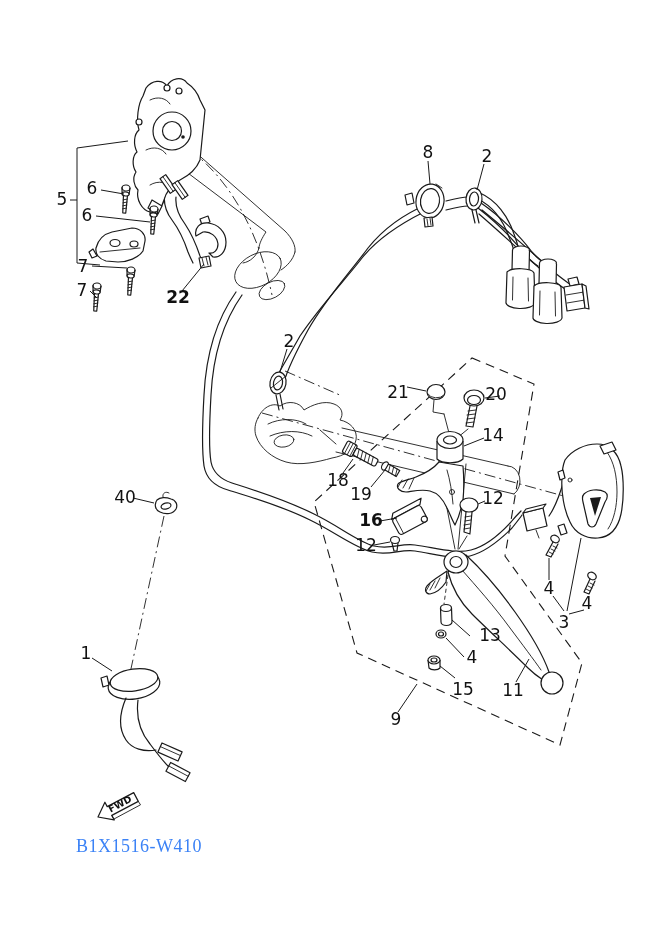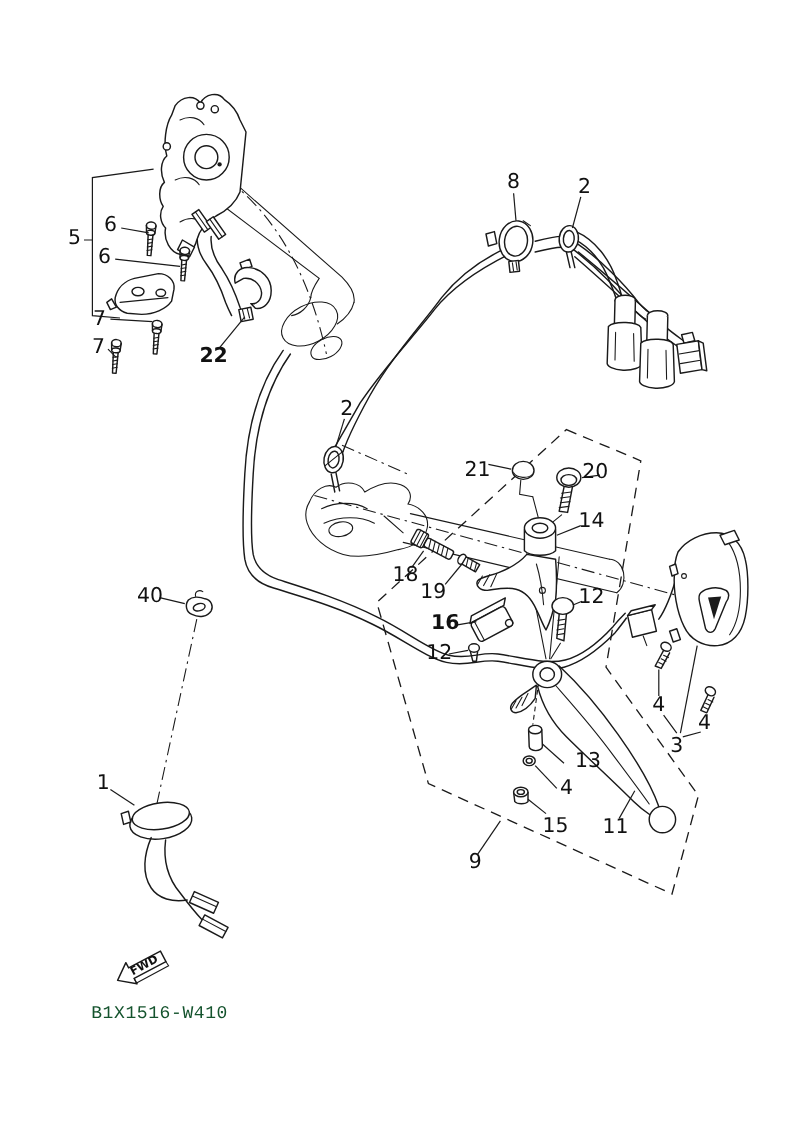--- a/index.html
+++ b/index.html
@@ -1,21 +1,21 @@
 <!DOCTYPE html>
 <html><head>
 <meta charset="utf-8">
 <style>
   html,body{margin:0;padding:0;background:#e8e8e8;font-family:"DejaVu Sans",sans-serif;}
   #stage{position:relative;width:661px;height:935px;background:#ffffff;margin:0 auto;overflow:hidden;}
   #drawing{position:absolute;left:0;top:0;}
   .callout{position:absolute;transform:translate(-50%,-50%);font-family:"DejaVu Sans",sans-serif;
            font-size:17px;color:#111;line-height:1;white-space:nowrap;letter-spacing:0;}
-  #part-code{position:absolute;left:76px;top:836px;font-size:15px;color:#14532d;
-             font-family:Liberation Mono, monospace;letter-spacing:0.5px;}
+  #part-code{position:absolute;left:76px;top:836px;font-size:18px;color:#3b82f6;
+             font-family:Liberation Serif, serif;letter-spacing:0.5px;}
   svg *{vector-effect:non-scaling-stroke;}
   .ln{fill:none;stroke:#1a1a1a;stroke-width:1.2;stroke-linecap:round;stroke-linejoin:round;}
   .thin{fill:none;stroke:#1a1a1a;stroke-width:0.9;stroke-linecap:round;}
   .wh{fill:#ffffff;stroke:#1a1a1a;stroke-width:1.2;stroke-linejoin:round;}
   .dark{fill:#1a1a1a;stroke:none;}
   .dash{fill:none;stroke:#1a1a1a;stroke-width:1.1;stroke-dasharray:9 6;}
   .dashdot{fill:none;stroke:#1a1a1a;stroke-width:0.9;stroke-dasharray:11 4 2 4;}
   .dashfine{fill:none;stroke:#1a1a1a;stroke-width:0.9;stroke-dasharray:4 3;}
   .leader{fill:none;stroke:#1a1a1a;stroke-width:1;}
   .fwd-text{font-family:"DejaVu Sans",sans-serif;font-weight:bold;font-size:9.5px;fill:#111;}

